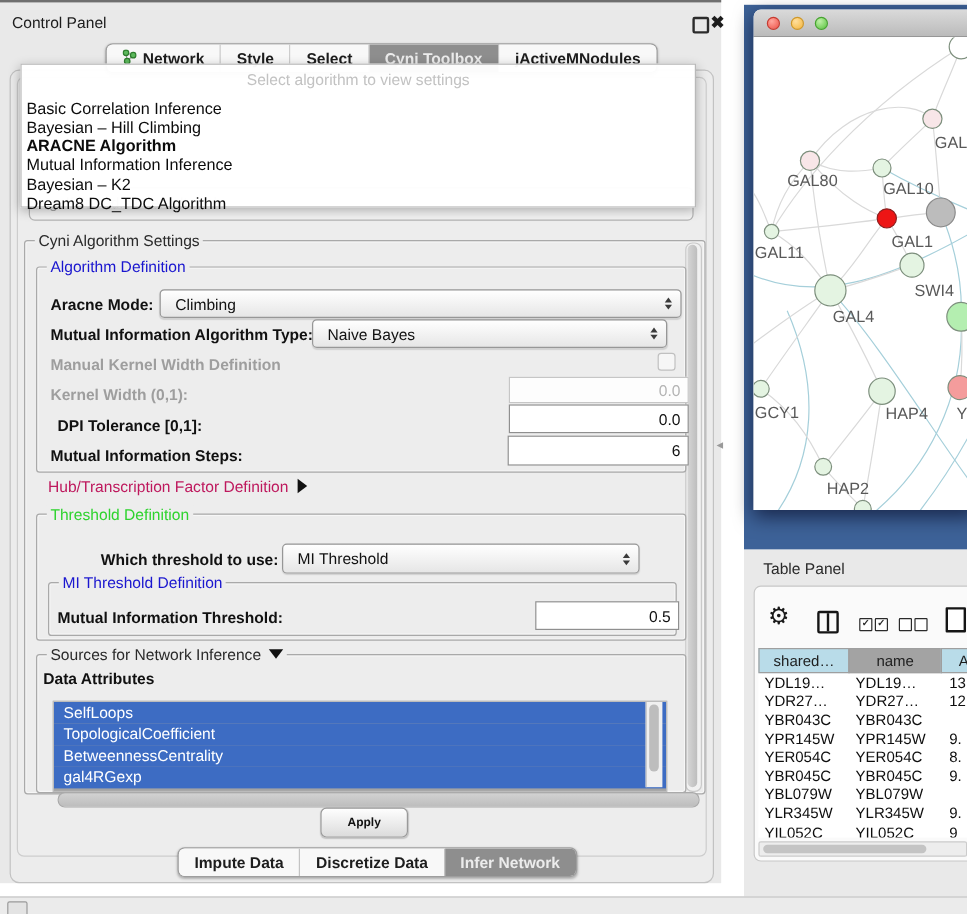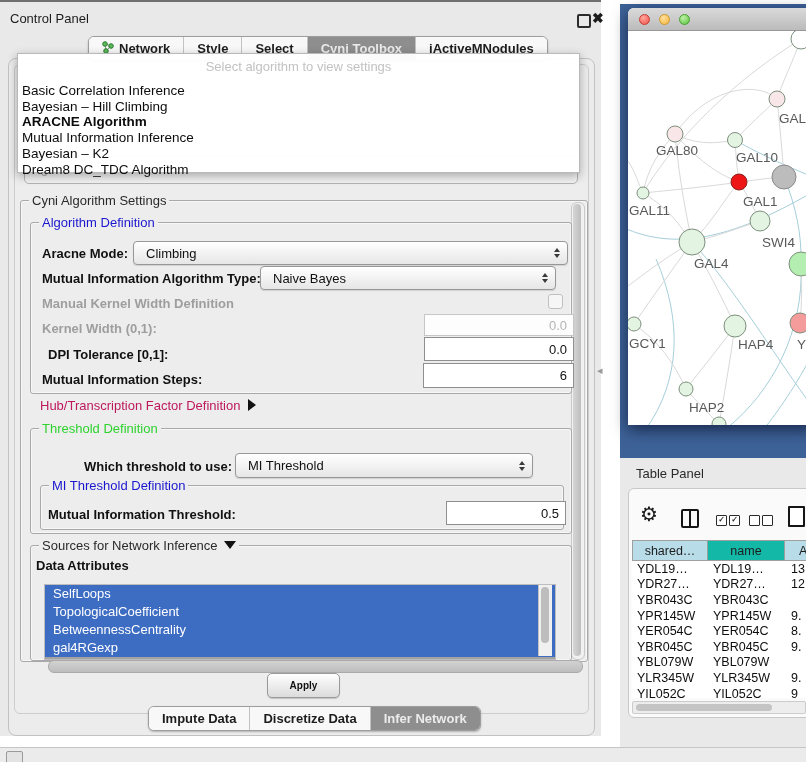--- a/index.html
+++ b/index.html
@@ -92,21 +92,21 @@
   .cols-icon{left:681px;top:509px;width:14px;height:15px;border:2px solid #151515;border-radius:2px;}
   .cols-icon::after{content:"";position:absolute;left:6px;top:0;bottom:0;width:2px;background:#151515;}
   .cbx{position:absolute;width:9px;height:9px;border:1.5px solid #2a2a2a;border-radius:1px;background:#fff;
        font-size:8px;line-height:8px;font-weight:bold;color:#2a2a2a;text-align:center;}
   .doc-icon{left:788px;top:506px;width:13px;height:17px;border:2px solid #151515;border-radius:1px;background:#fff;}
   .tbl{left:632px;top:540px;width:220px;}
   .thead{display:flex;}
   .th{height:21px;border:1px solid #9f9f9f;display:flex;align-items:center;justify-content:center;
       font-size:12.5px;color:#1d1d1d;box-sizing:border-box;}
   .th.c0{width:76px;background:#b9dce9;}
-  .th.c1{width:78px;margin-left:-1px;background:#14b8a6;}
+  .th.c1{width:78px;margin-left:-1px;background:#a3a3a3;}
   .th.c2{width:60px;margin-left:-1px;background:#b9dce9;justify-content:flex-start;padding-left:14px;}
   .tbody{width:220px;height:137px;overflow:hidden;background:#fff;}
   .tr{display:flex;height:15.6px;align-items:center;}
   .td{font-size:12.5px;color:#0e0e0e;white-space:nowrap;overflow:hidden;box-sizing:border-box;}
   .td.c0{width:76px;padding-left:5px;}
   .td.c1{width:77px;padding-left:5px;}
   .td.c2{width:50px;padding-left:6px;}
   .tp-hscroll{left:632px;top:701px;width:172px;height:11px;background:#ededed;border:1px solid #cccccc;border-radius:2px;}
   .tp-hscroll .thumb{position:absolute;left:3px;top:1.5px;width:136px;height:7px;background:#c4c4c4;border-radius:4px;}
 

